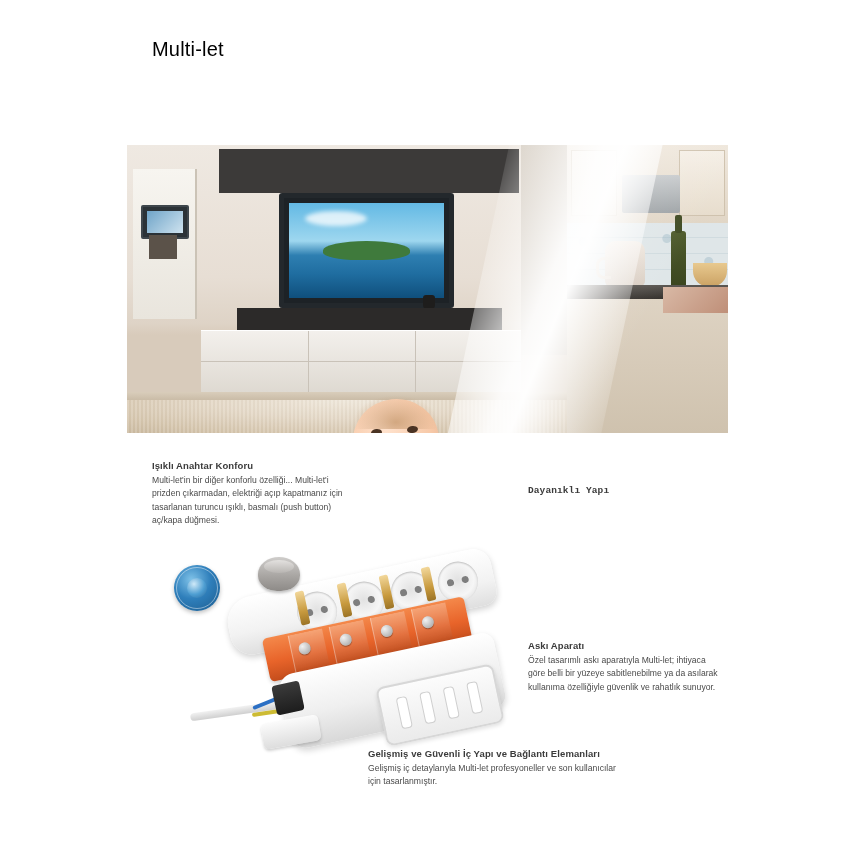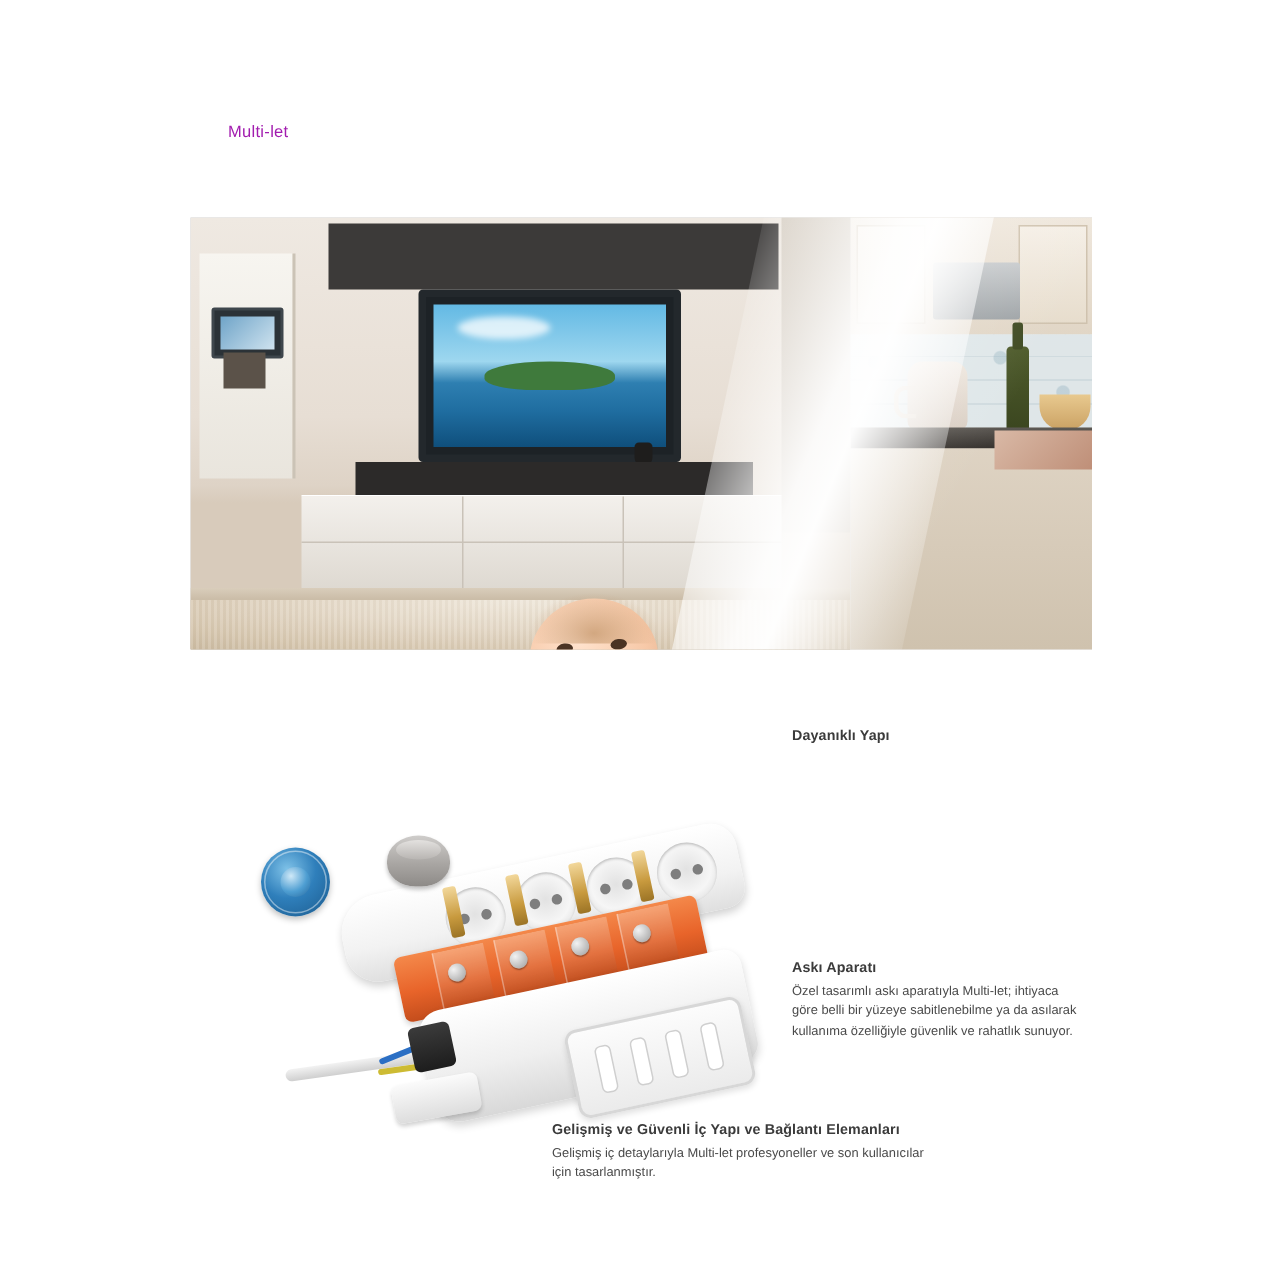--- a/index.html
+++ b/index.html
@@ -17,25 +17,24 @@
     position: relative;
     width: 855px;
     height: 855px;
   }
 
   
   .page-title {
     position: absolute;
     left: 152px;
     top: 38px;
-    font-size: 11px;
-    color: #a21caf;
+    font-size: 20px;
+    color: #000000;
     letter-spacing: 0.2px;
     font-weight: 400;
-    margin-top: 44px;
   }
 
   
   .photo-band {
     position: absolute;
     left: 127px;
     top: 145px;
     width: 601px;
     height: 288px;
     overflow: hidden;
@@ -337,21 +336,21 @@
     letter-spacing: 0.1px;
   }
   .txt-body {
     font-size: 8.6px;
     color: #4a4a4a;
     line-height: 1.55;
     margin: 0;
   }
 
   .block-isikli { left: 152px; top: 460px; width: 200px; }
-  .block-dayanikli { left: 528px; top: 485px; width: 180px; }
+  .block-dayanikli { left: 528px; top: 485px; width: 180px; font-family: Liberation Mono, monospace; }
   .block-aski { left: 528px; top: 640px; width: 190px; }
   .block-gelismis { left: 368px; top: 748px; width: 250px; }
 
   
   .product {
     position: absolute;
     left: 170px; top: 505px;
     width: 340px; height: 250px;
   }
   
@@ -648,20 +647,24 @@
 
     <div class="cable">
       <div class="cable-line"></div>
       <div class="wire blue"></div>
       <div class="wire yellow"></div>
       <div class="plug-blk"></div>
     </div>
     <div class="plug-white"></div>
   </div>
 
+  <div class="txt-block block-isikli">
+    <p class="txt-title">Işıklı Anahtar Konforu</p>
+    <p class="txt-body">Multi-let'in bir diğer konforlu özelliği... Multi-let'i prizden çıkarmadan, elektriği açıp kapatmanız için tasarlanan turuncu ışıklı, basmalı (push button) aç/kapa düğmesi.</p>
+  </div>
 
   <div class="txt-block block-dayanikli">
     <p class="txt-title">Dayanıklı Yapı</p>
   </div>
 
   <div class="txt-block block-gelismis">
     <p class="txt-title">Gelişmiş ve Güvenli İç Yapı ve Bağlantı Elemanları</p>
     <p class="txt-body">Gelişmiş iç detaylarıyla Multi-let profesyoneller ve son kullanıcılar için tasarlanmıştır.</p>
   </div>
 

